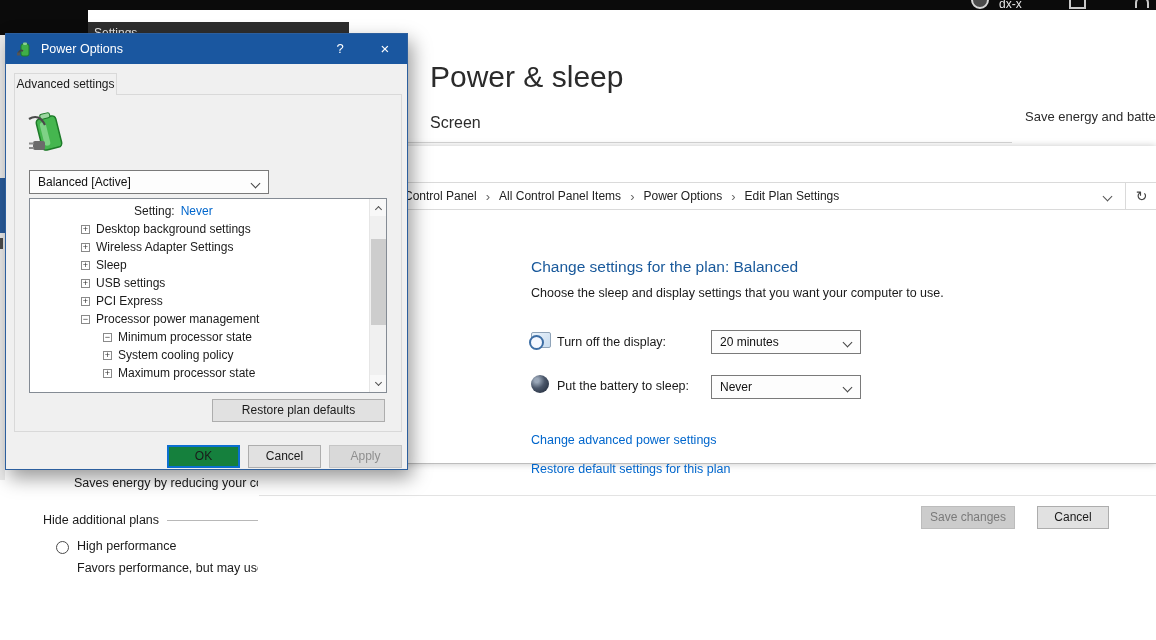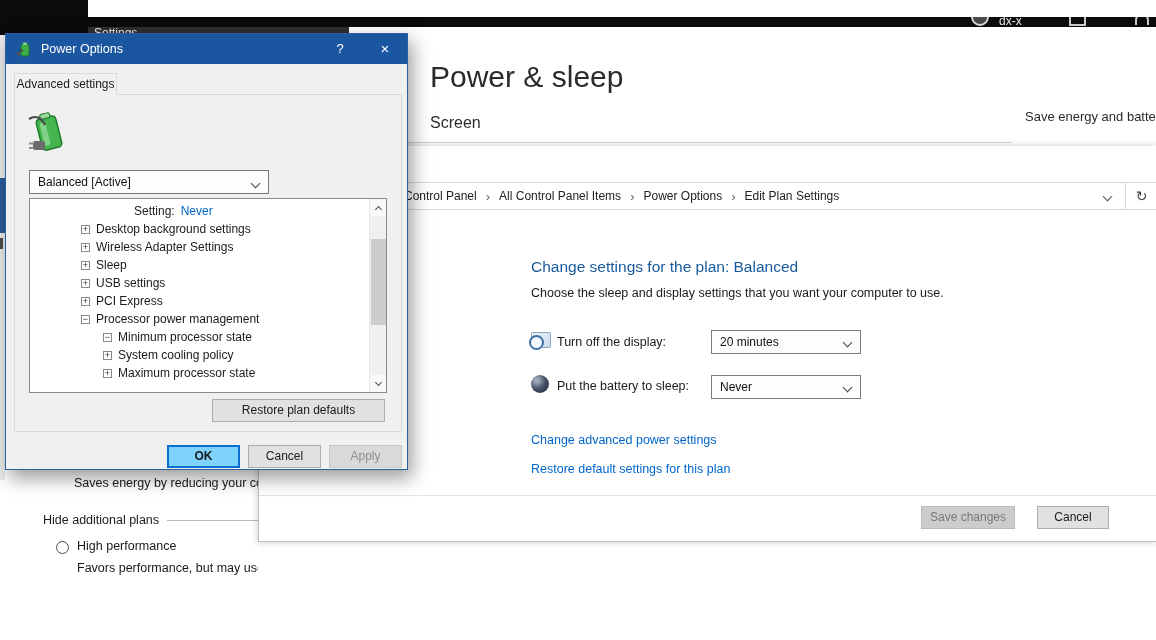--- a/index.html
+++ b/index.html
@@ -2,21 +2,21 @@
 <html><head>
 <meta charset="utf-8">
 <style>
   * { margin:0; padding:0; box-sizing:border-box; }
   html,body { width:1156px; height:640px; overflow:hidden; background:#fff;
               font-family:"Liberation Sans", sans-serif; }
   #screen { position:relative; width:1156px; height:640px; overflow:hidden; background:#fff; }
   .abs { position:absolute; }
 
   
-  #topbar { left:0; top:0; width:1156px; height:10px; background:#0b0b0b; overflow:hidden; z-index:5;margin-top:17px; }
+  #topbar { left:0; top:0; width:1156px; height:10px; background:#0b0b0b; overflow:hidden; z-index:5; }
   #tl-black { left:0; top:0; width:88px; height:35px; background:#0b0b0b; z-index:4; }
   .tb-avatar { left:971px; top:-9px; width:18px; height:18px; border-radius:50%;
                border:2px solid #d6d6d6; background:#4a4a4a; }
   .tb-user { left:999px; top:-3px; color:#e8e8e8; font-size:12px; white-space:nowrap; }
   .tb-mail { left:1069px; top:-3px; width:17px; height:12px; border:2px solid #c9c9c9; }
   .tb-bell { left:1135px; top:-4px; width:14px; height:12px; border:2px solid #c9c9c9;
              border-radius:7px 7px 0 0; border-bottom:none; }
 
   
   #settings-titlebar { left:88px; top:22px; width:261px; height:23px; background:#2e2e2e;
@@ -37,21 +37,21 @@
   .bg-clip { overflow:hidden; white-space:nowrap; }
   .bg-plandesc { left:74px; top:476px; width:184px; height:15px; font-size:12.5px; color:#1a1a1a; }
   .bg-hideplans { left:43px; top:513px; font-size:12.5px; color:#1a1a1a; white-space:nowrap; }
   .bg-hr { left:167px; top:520px; width:91px; height:1px; background:#b8b8b8; }
   .bg-radio { left:56px; top:541px; width:13px; height:13px; border:1px solid #4a4a4a;
               border-radius:50%; background:#fff; }
   .bg-radiolabel { left:77px; top:539px; font-size:12.5px; color:#1a1a1a; white-space:nowrap; }
   .bg-radiodesc { left:77px; top:561px; width:181px; height:15px; font-size:12.5px; color:#1a1a1a; }
 
   
-  #cpwin { left:258px; top:146px; width:898px; height:396px; background:#fff; z-index:10;
+  #cpwin { left:258px; top:146px; width:898px; height:318px; background:#fff; z-index:10;
            border-left:1px solid #bdbdbd; border-bottom:1px solid #bdbdbd;
            box-shadow:0 0 7px rgba(0,0,0,0.22); }
   #addressbar { left:0; top:36px; width:866px; height:28px; background:#fff;
                 border-top:1px solid #dadada; border-bottom:1px solid #dadada; }
   #refreshbox { left:866px; top:36px; width:32px; height:28px; background:#fff;
                 border:1px solid #dadada; border-right:none; font-size:14px; color:#444;
                 text-align:center; line-height:26px; }
   .crumbs { position:absolute; left:145px; top:0; height:26px; display:flex; align-items:center;
             font-size:12px; color:#222; white-space:nowrap; }
   .crumb { cursor:default; }
@@ -120,22 +120,22 @@
                  border-left:1px solid #e6e6e6; }
   .sb-arrow { position:absolute; left:0; width:17px; height:17px; background:#f8f8f8;
               display:flex; align-items:center; justify-content:center; }
   .sb-arrow .chev { border-color:#505050; width:5px; height:5px; }
   .sb-up { top:0; } .sb-up .chev { transform:rotate(-135deg); margin-top:3px; }
   .sb-down { bottom:0; } .sb-down .chev { transform:rotate(45deg); margin-bottom:3px; }
   .sb-thumb { position:absolute; left:1px; top:40px; width:15px; height:86px; background:#cdcdcd; }
 
   .btn-restore { left:197px; top:304px; width:173px; height:23px; background:#e1e1e1;
                  border:1px solid #adadad; color:#1a1a1a; line-height:21px; }
-  .btn-ok { left:161px; top:411px; width:73px; height:23px; background:#7dd3fc;
-            border:2px solid #0b6fd0; color:#1a1a1a; line-height:19px;font-weight:bold; }
+  .btn-ok { left:161px; top:411px; width:73px; height:23px; background:#15803d;
+            border:2px solid #0b6fd0; color:#1a1a1a; line-height:19px; }
   .btn-cancel { left:242px; top:411px; width:73px; height:23px; background:#e1e1e1;
                 border:1px solid #adadad; color:#1a1a1a; line-height:21px; }
   .btn-apply { left:323px; top:411px; width:73px; height:23px; background:#d9d9d9;
                border:1px solid #c6c6c6; color:#8f8f8f; line-height:21px; }
 </style>
 </head>
 <body>
 
 <div id="screen">
 

